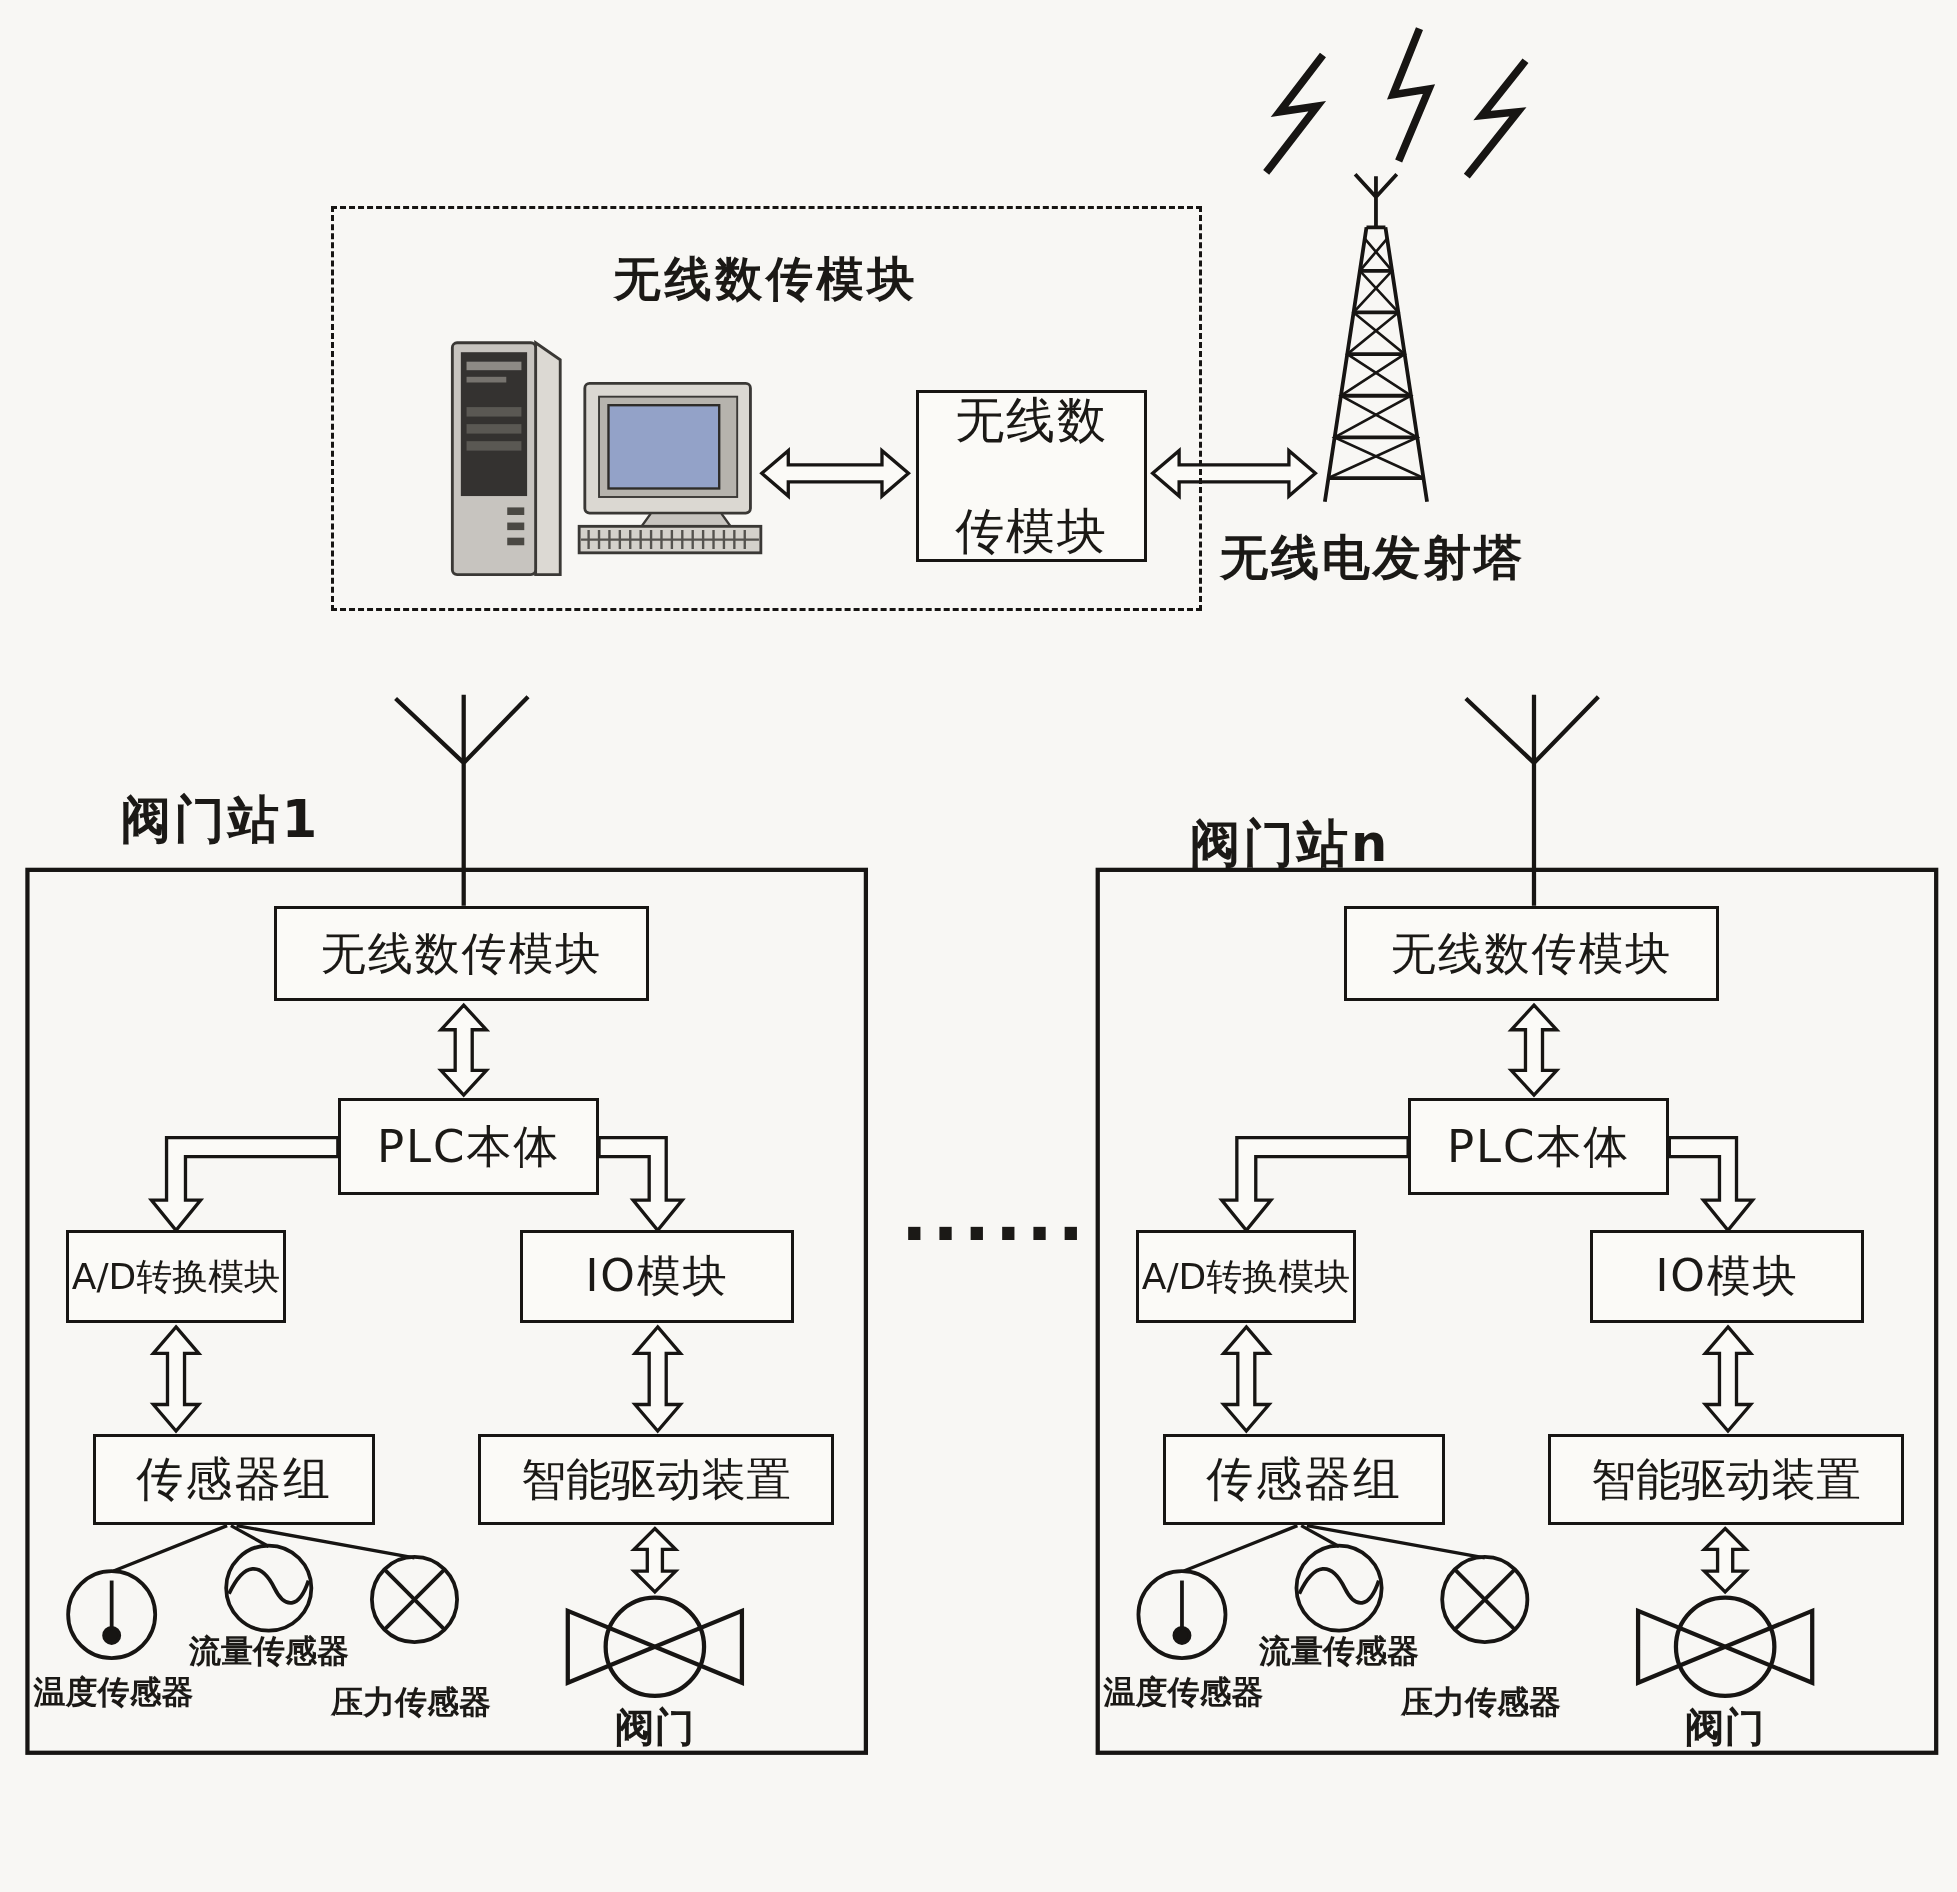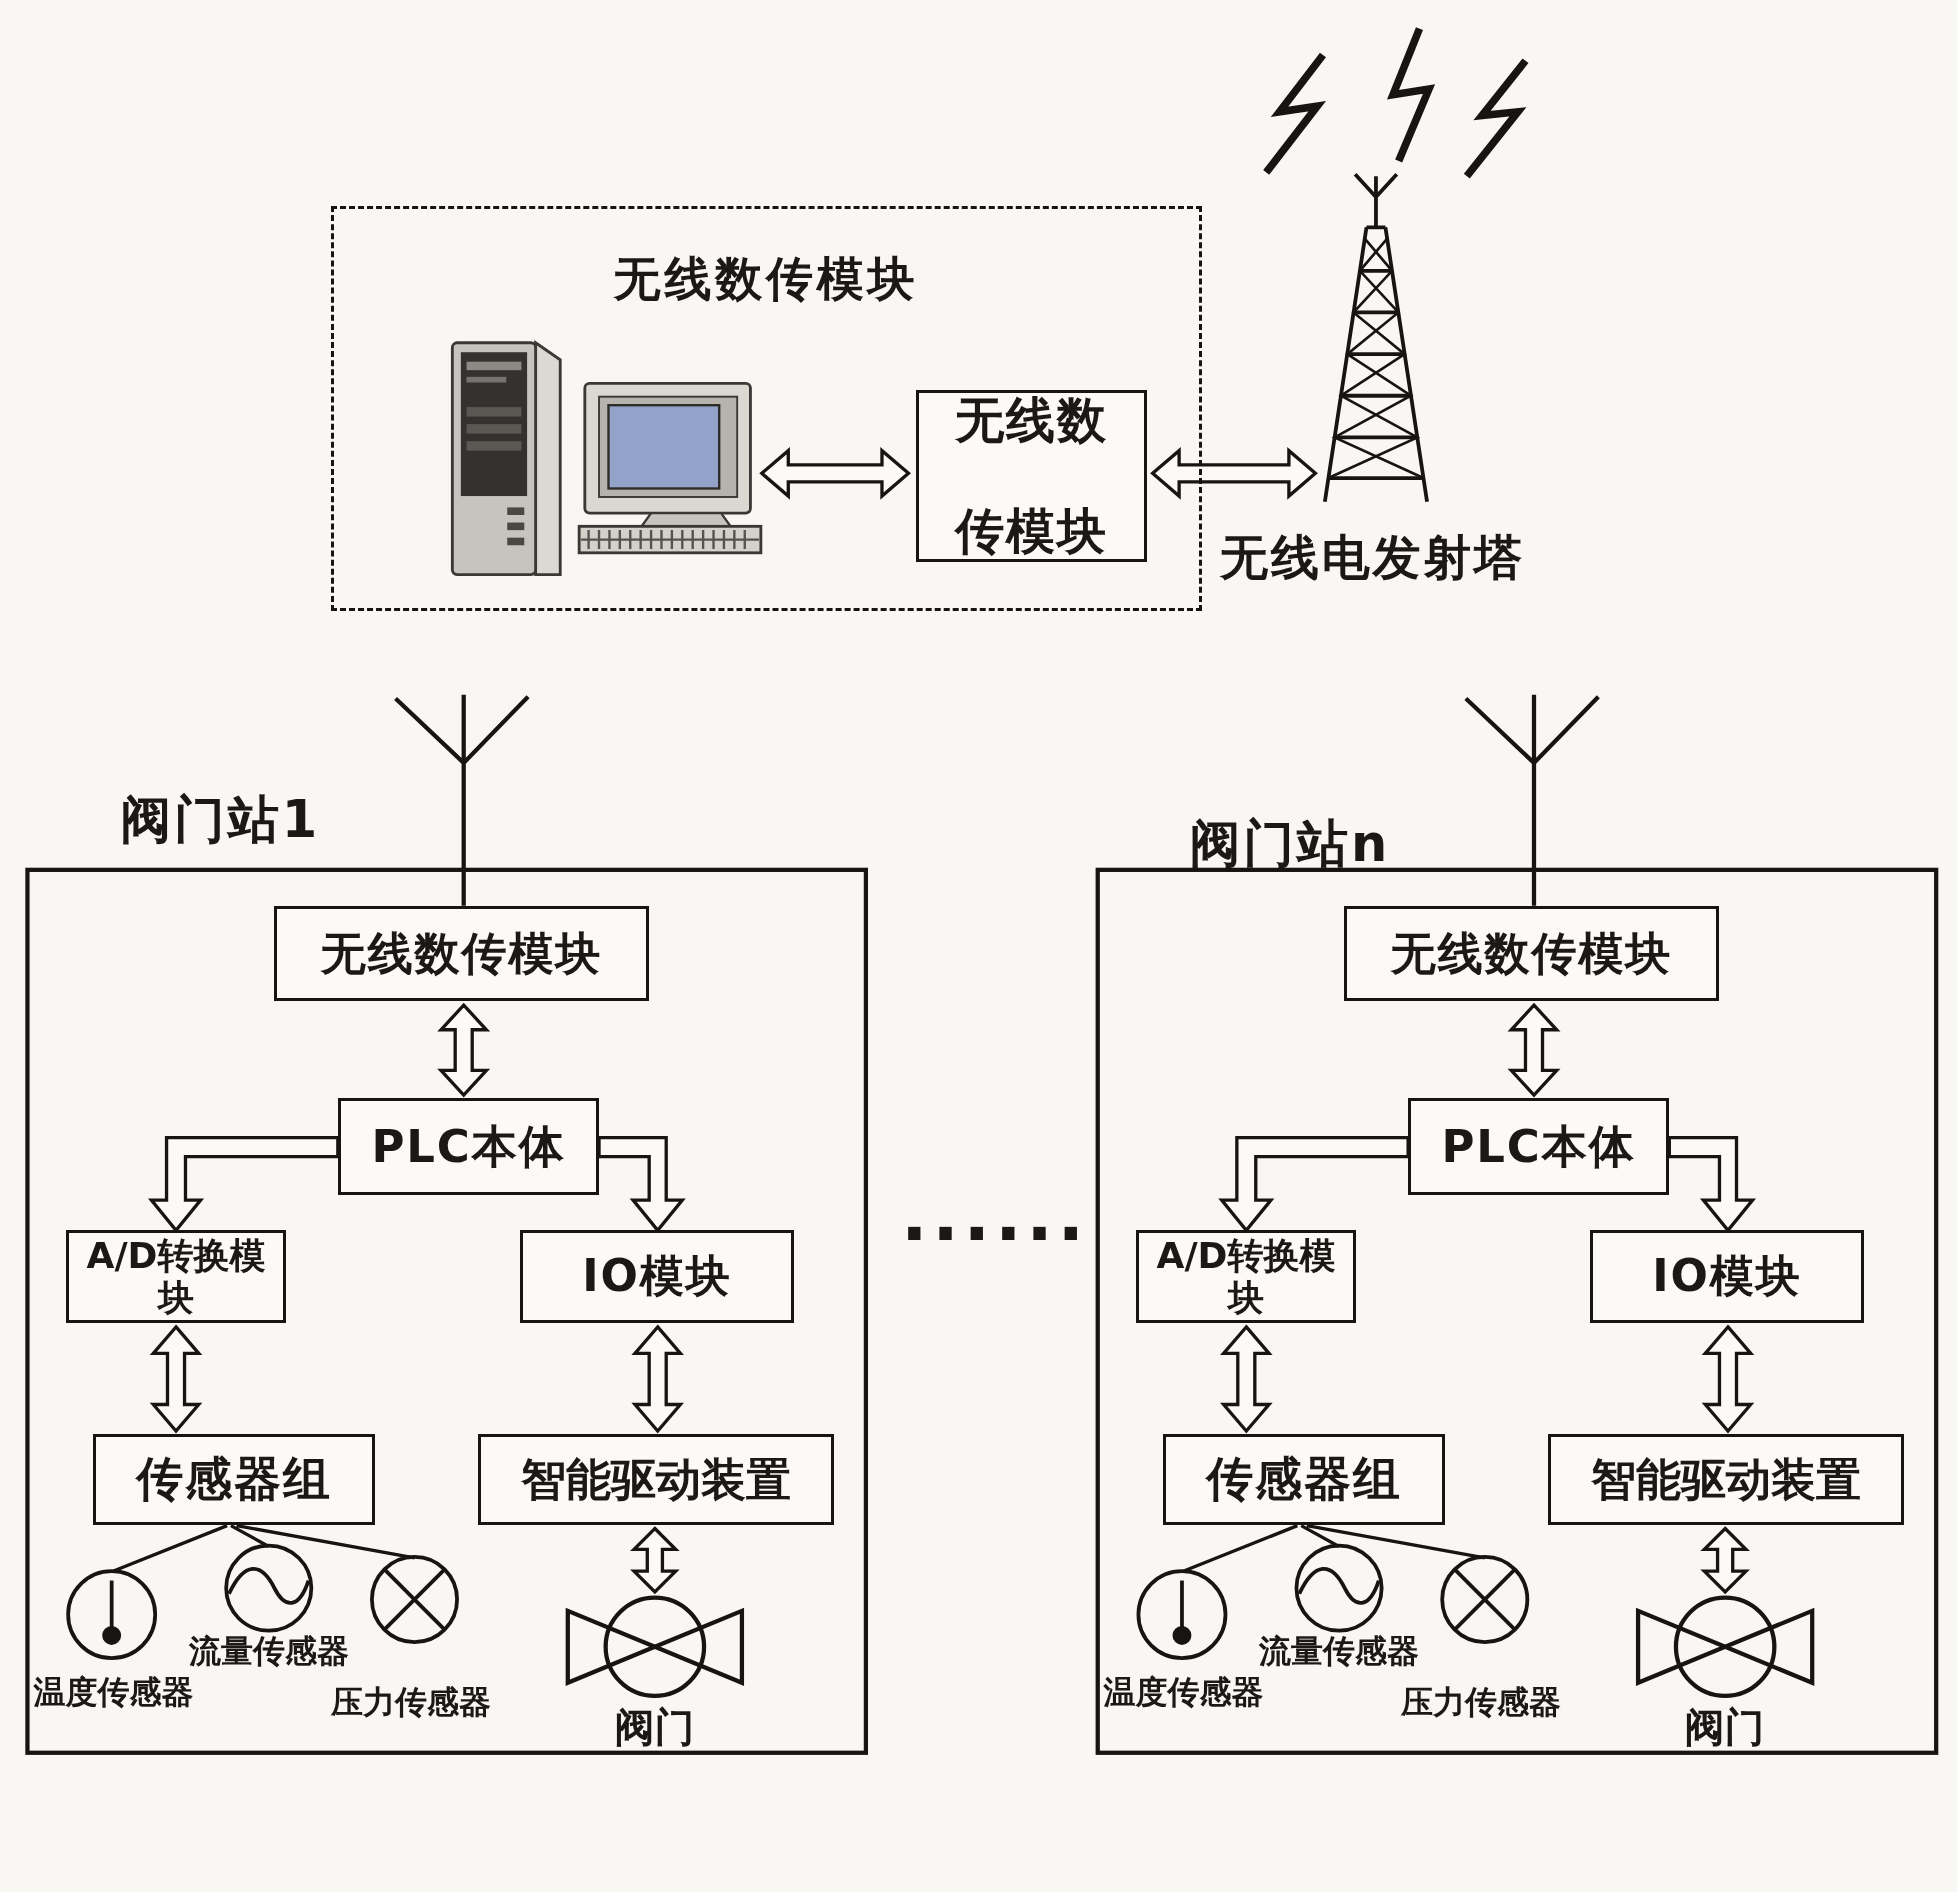--- a/index.html
+++ b/index.html
@@ -14,21 +14,21 @@
   .canvas { position: absolute; inset: 0; }
   svg.layer { position: absolute; left: 0; top: 0; }
   .arrow { fill: #fbfaf7; stroke: #171513; stroke-width: 3.5px; }
   .box {
     position: absolute;
     border: 3.8px solid #171513;
     background: #fbfaf7;
     display: flex;
     align-items: center;
     justify-content: center;
-    font-weight: bold;
+    font-weight: normal;
     text-align: center;
     letter-spacing: 1.9px;
     line-height: 1.15;
     gap: 47px;
   }
   .label { position: absolute; font-weight: bold; text-align: center; }
   .dashed-box {
     position: absolute;
     left: 331px; top: 206px; width: 871px; height: 405px;
     border: 3.3px dashed #171513;

